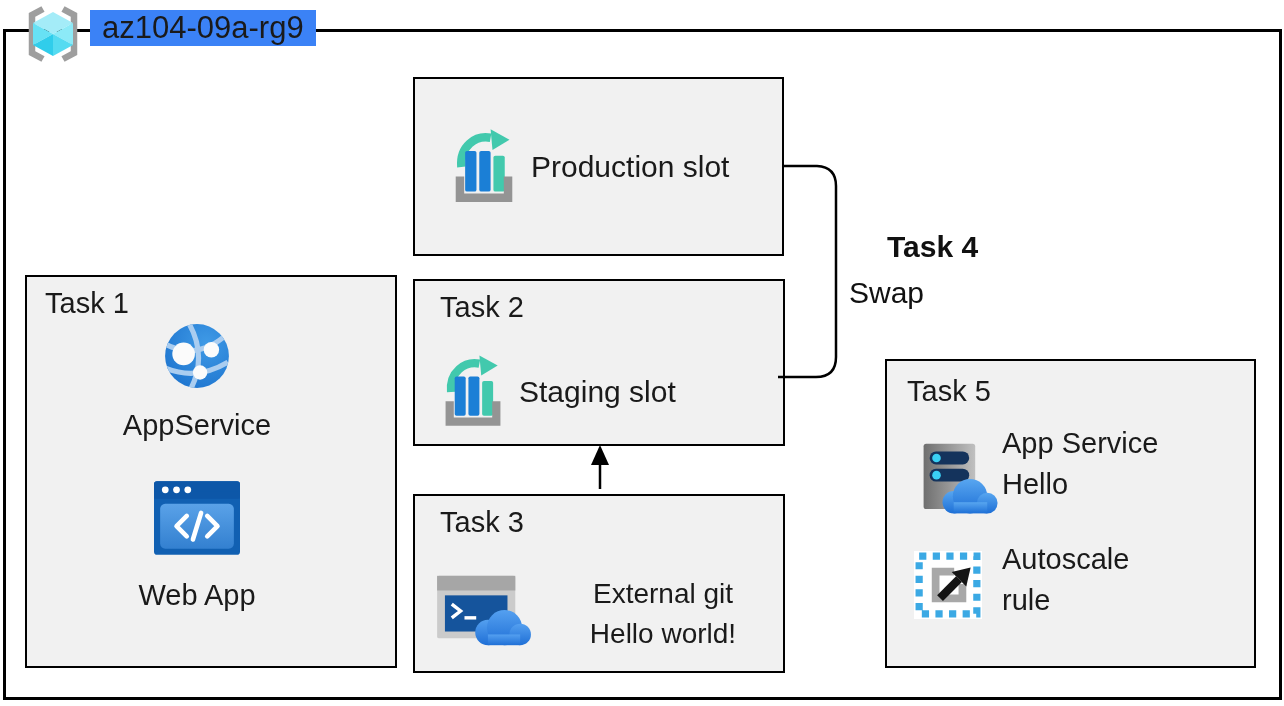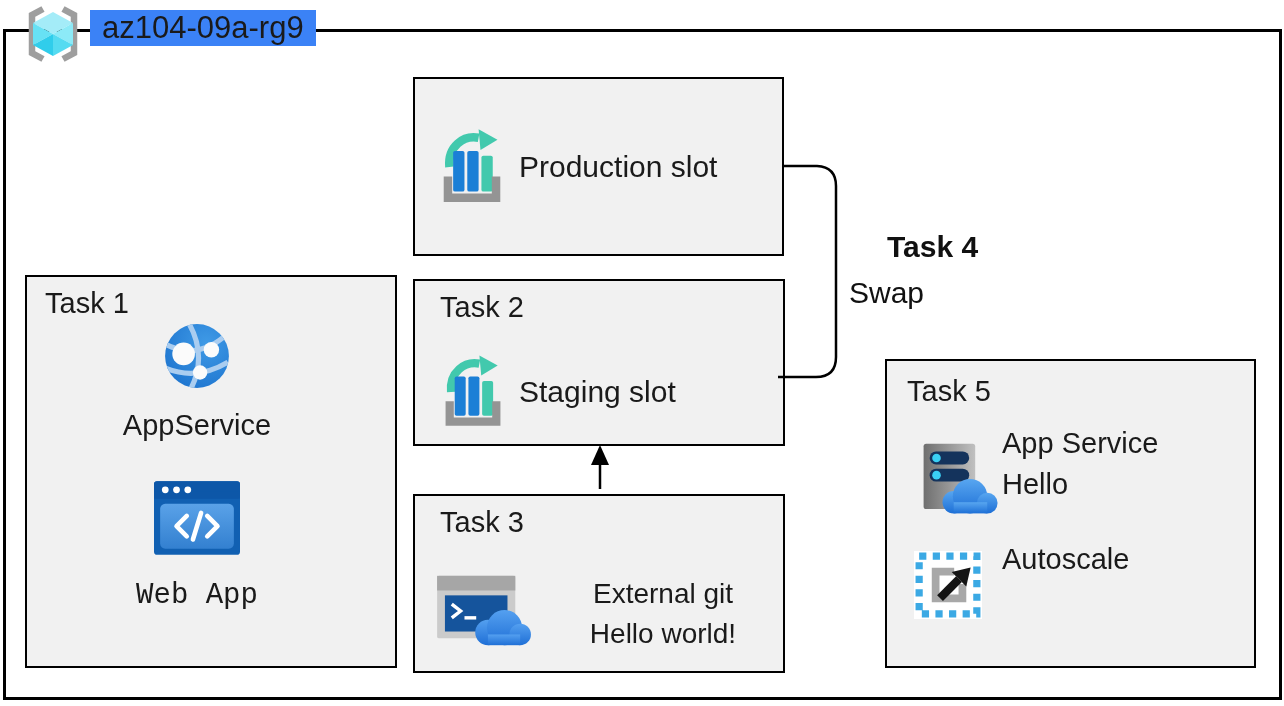--- a/index.html
+++ b/index.html
@@ -12,21 +12,21 @@
   .rg-icon{position:absolute;left:20px;top:5px;width:66px;height:58px;z-index:3;}
   .rg-title{position:absolute;left:90px;top:10px;z-index:3;font-size:31px;
     background:#3b82f6;padding:0 12px;white-space:nowrap;color:#1a1a1a;}
 
   
   .box{position:absolute;background:var(--box-fill,#f1f1f1);
     border:2px solid var(--line,#000);box-sizing:border-box;}
   .box-title{position:absolute;font-size:29px;color:#1a1a1a;white-space:nowrap;}
 
   #box-production{left:413px;top:77px;width:371px;height:179px;display:flex;
-    align-items:center;padding-left:24px;}
+    align-items:center;padding-left:36px;}
   #box-task2{left:413px;top:279px;width:372px;height:167px;}
   #box-task3{left:413px;top:494px;width:372px;height:179px;}
   #box-task1{left:25px;top:275px;width:372px;height:393px;}
   #box-task5{left:885px;top:359px;width:371px;height:309px;}
 
   .slot-row{position:absolute;display:flex;align-items:center;}
   .slot-label{font-size:30px;color:#1a1a1a;white-space:nowrap;}
 
   .t1-col-item{position:absolute;left:25px;width:290px;text-align:center;}
   .t1-label{font-size:29px;color:#1a1a1a;}
@@ -156,21 +156,21 @@
         <circle cx="11" cy="8.5" r="3.3" fill="#fff"></circle>
         <circle cx="22" cy="8.5" r="3.3" fill="#fff"></circle>
         <circle cx="33" cy="8.5" r="3.3" fill="#fff"></circle>
         <rect x="6" y="22" width="72" height="44" rx="5" fill="url(#gWA)"></rect>
         <g stroke="#fff" stroke-width="4.5" fill="none" stroke-linecap="round" stroke-linejoin="round">
           <path d="M32,34 L22,44 L32,54"></path>
           <path d="M52,34 L62,44 L52,54"></path>
           <path d="M46,31 L38,57"></path>
         </g>
       </svg>
-      <div class="t1-label" style="margin-top:20px;font-family:Liberation Mono, monospace;">Web App</div>
+      <div class="t1-label" style="margin-top:20px;">Web App</div>
     </div>
   </div>
 
   <div class="box" id="box-task5">
     <div class="box-title" style="left:20px;top:14px;">Task 5</div>
 
     <svg width="86" height="80" viewBox="0 0 100 86" style="position:absolute;left:28px;top:78px;">
       <defs>
         <linearGradient id="gSrv" x1="0" y1="0" x2="1" y2="0">
           <stop offset="0" stop-color="#6f6f6f"></stop>
@@ -202,20 +202,21 @@
       <rect x="0" y="0" width="66" height="66" fill="#fff"></rect>
       <rect x="5" y="5" width="56" height="56" fill="none" stroke="var(--dashed-blue,#3ba9e4)" stroke-width="7" stroke-dasharray="7 6.2"></rect>
       <path d="M39,20 H21 V46 H47 V32" stroke="#a8a8a8" stroke-width="7.5" fill="none"></path>
       <g transform="rotate(-45 38 33)">
         <line x1="20" y1="33" x2="46" y2="33" stroke="#141414" stroke-width="8"></line>
         <polygon points="46,23 62,33 46,43" fill="#141414"></polygon>
       </g>
     </svg>
     <div class="t5-item-text" style="top:178px;">
       <div>Autoscale</div>
+      <div>rule</div>
     </div>
   </div>
 
   <svg id="connectors">
     <path d="M784,166 H817 Q836,167 836,186 V357 Q836,377 816,377 H778" fill="none" stroke="#000" stroke-width="2.5"></path>
     <line x1="600" y1="489" x2="600" y2="461" stroke="#000" stroke-width="2.5"></line>
     <polygon points="600,445 591,465 609,465" fill="#000"></polygon>
   </svg>
 
   <div id="task4-label">

